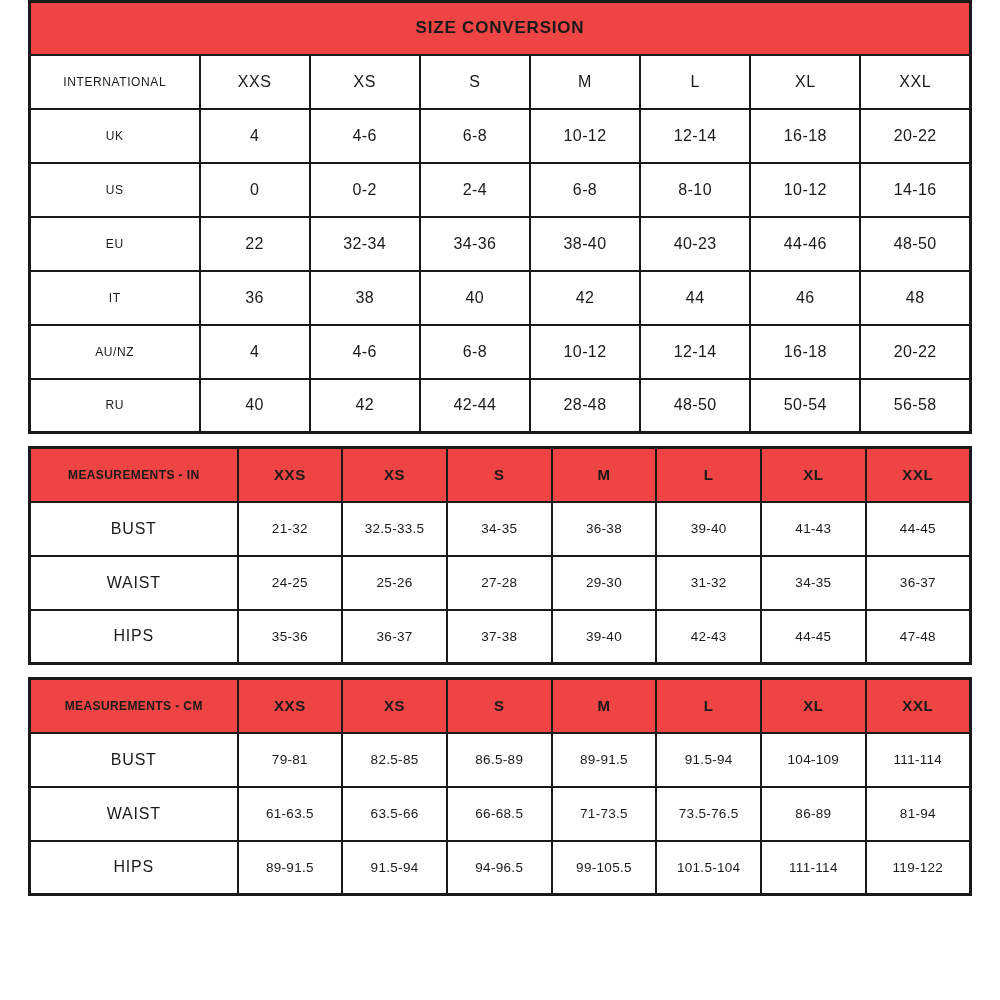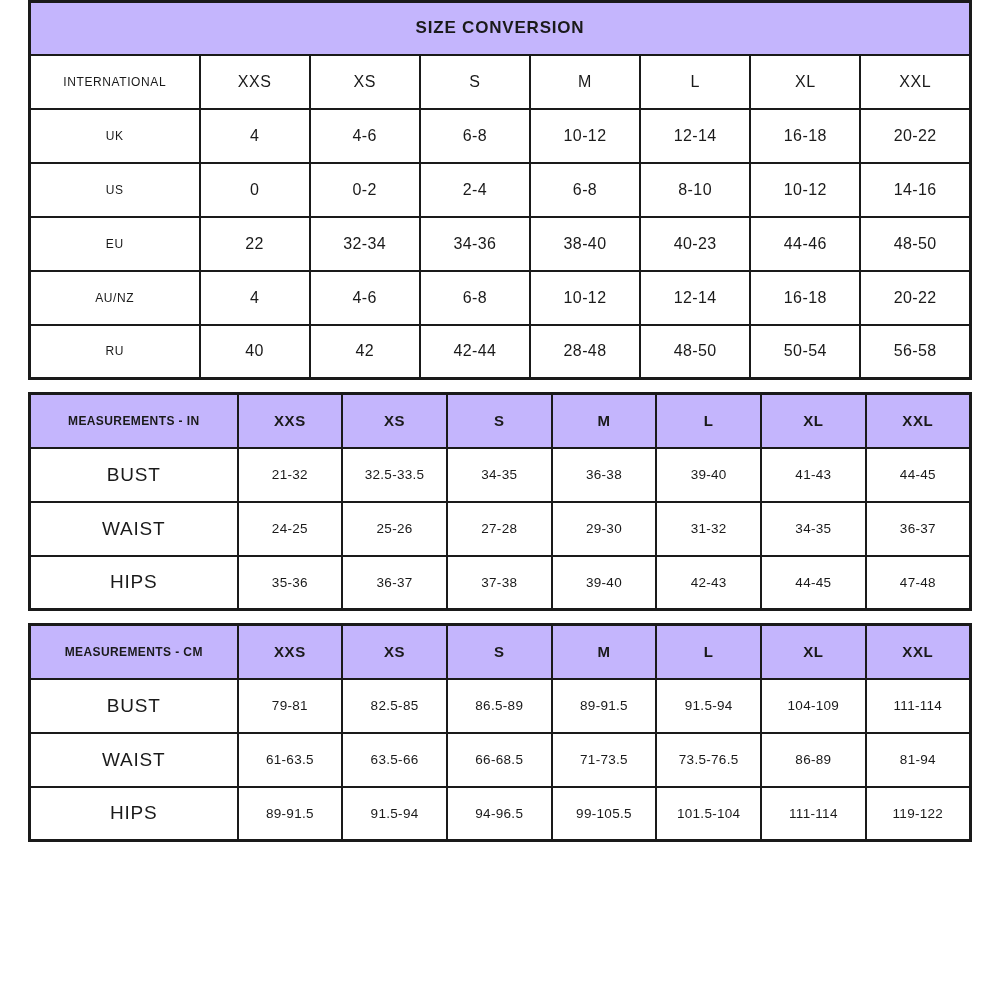--- a/index.html
+++ b/index.html
@@ -34,36 +34,36 @@
   }
   table.tbl + table.tbl { margin-top: 12px; }
   .tbl th, .tbl td {
     border: 2px solid #1a1a1a;
     text-align: center;
     vertical-align: middle;
     padding: 0;
     overflow: hidden;
     white-space: nowrap;
   }
-  .gray { background: #c4b5fd; }
+  .gray { background: #ef4444; }
 
   
   .sc-banner-row   { height: 53px; }
   .sc-banner       { font-size: 17px; font-weight: 700; letter-spacing: 0.8px; }
   .sc-row          { height: 54px; }
   .sc-col-label    { font-size: 12px; font-weight: 400; letter-spacing: 0.6px; }
   .sc-size-head    { font-size: 16px; font-weight: 400; letter-spacing: 0.6px; }
   .sc-val          { font-size: 16px; font-weight: 400; letter-spacing: 0.4px; }
 
   
   .m-head-row      { height: 54px; }
   .m-row           { height: 54px; }
   .m-table-label   { font-size: 12px; font-weight: 700; letter-spacing: 0.4px; }
   .m-size-head     { font-size: 15px; font-weight: 700; letter-spacing: 0.6px; }
-  .m-row-label     { font-size: 19px; font-weight: 400; letter-spacing: 0.8px; }
+  .m-row-label     { font-size: 16px; font-weight: 400; letter-spacing: 0.8px; }
   .m-val           { font-size: 13.5px; font-weight: 400; letter-spacing: 0.3px; }
 </style>
 </head>
 <body>
 
 <div class="page">
 
 
   <table class="tbl">
     <colgroup>
@@ -112,20 +112,30 @@
       </tr>
       <tr class="sc-row">
         <td class="sc-col-label">EU</td>
         <td class="sc-val">22</td>
         <td class="sc-val">32-34</td>
         <td class="sc-val">34-36</td>
         <td class="sc-val">38-40</td>
         <td class="sc-val">40-23</td>
         <td class="sc-val">44-46</td>
         <td class="sc-val">48-50</td>
+      </tr>
+      <tr class="sc-row">
+        <td class="sc-col-label">IT</td>
+        <td class="sc-val">36</td>
+        <td class="sc-val">38</td>
+        <td class="sc-val">40</td>
+        <td class="sc-val">42</td>
+        <td class="sc-val">44</td>
+        <td class="sc-val">46</td>
+        <td class="sc-val">48</td>
       </tr>
       <tr class="sc-row">
         <td class="sc-col-label">AU/NZ</td>
         <td class="sc-val">4</td>
         <td class="sc-val">4-6</td>
         <td class="sc-val">6-8</td>
         <td class="sc-val">10-12</td>
         <td class="sc-val">12-14</td>
         <td class="sc-val">16-18</td>
         <td class="sc-val">20-22</td>

